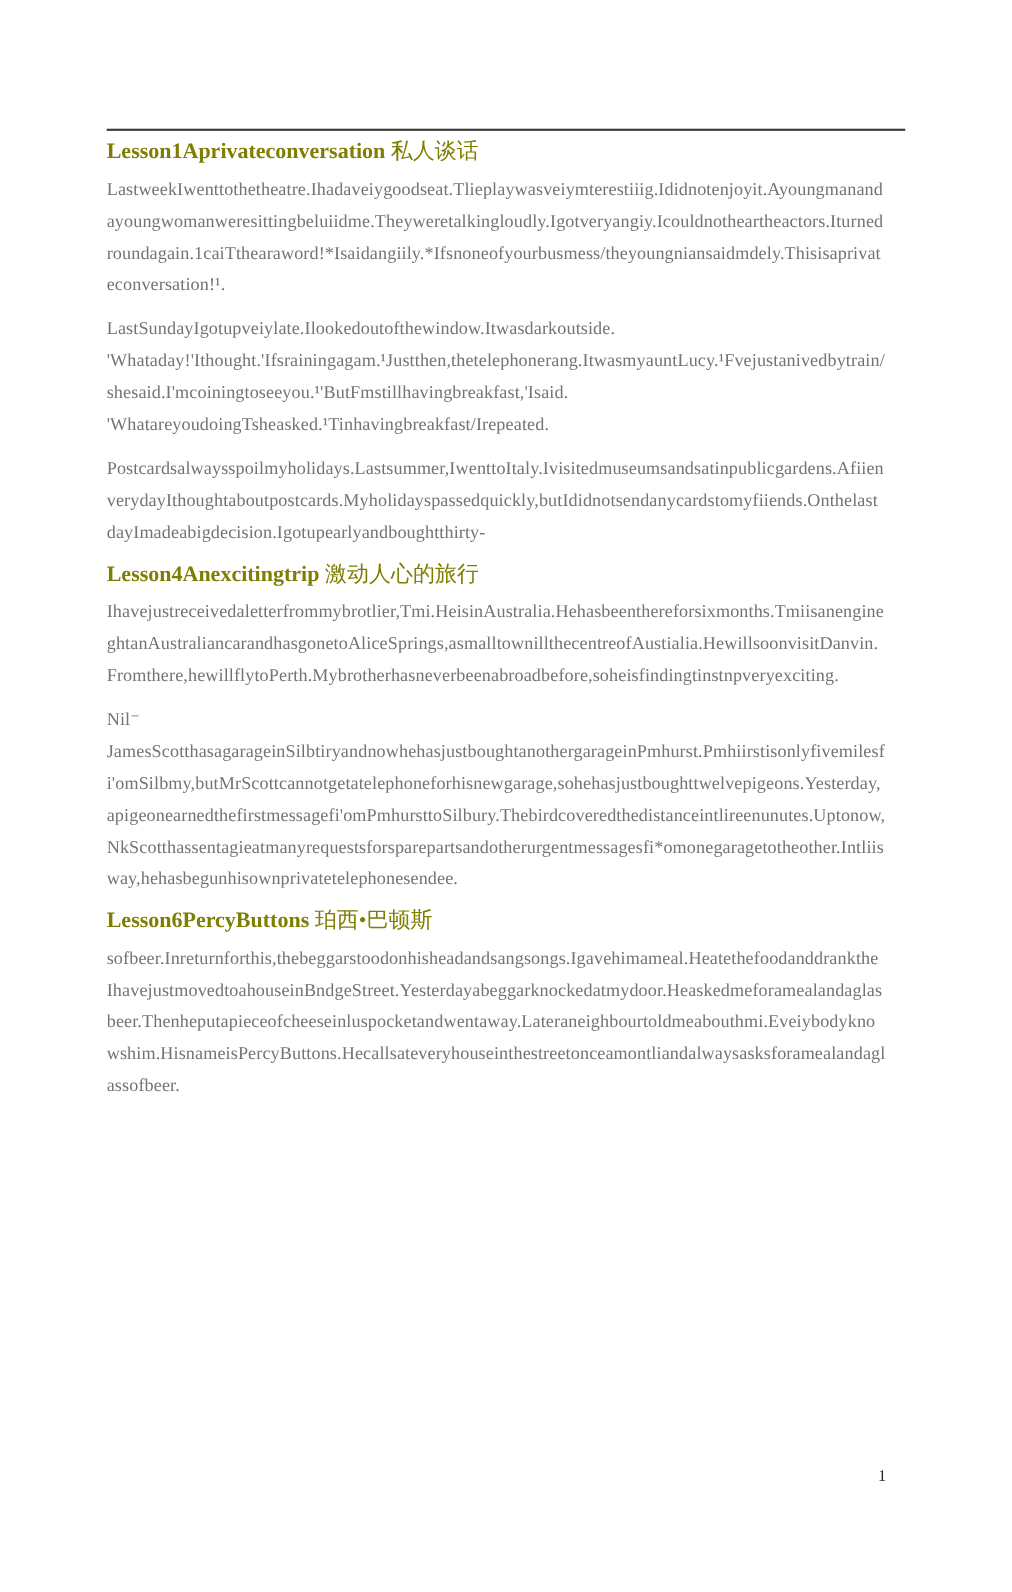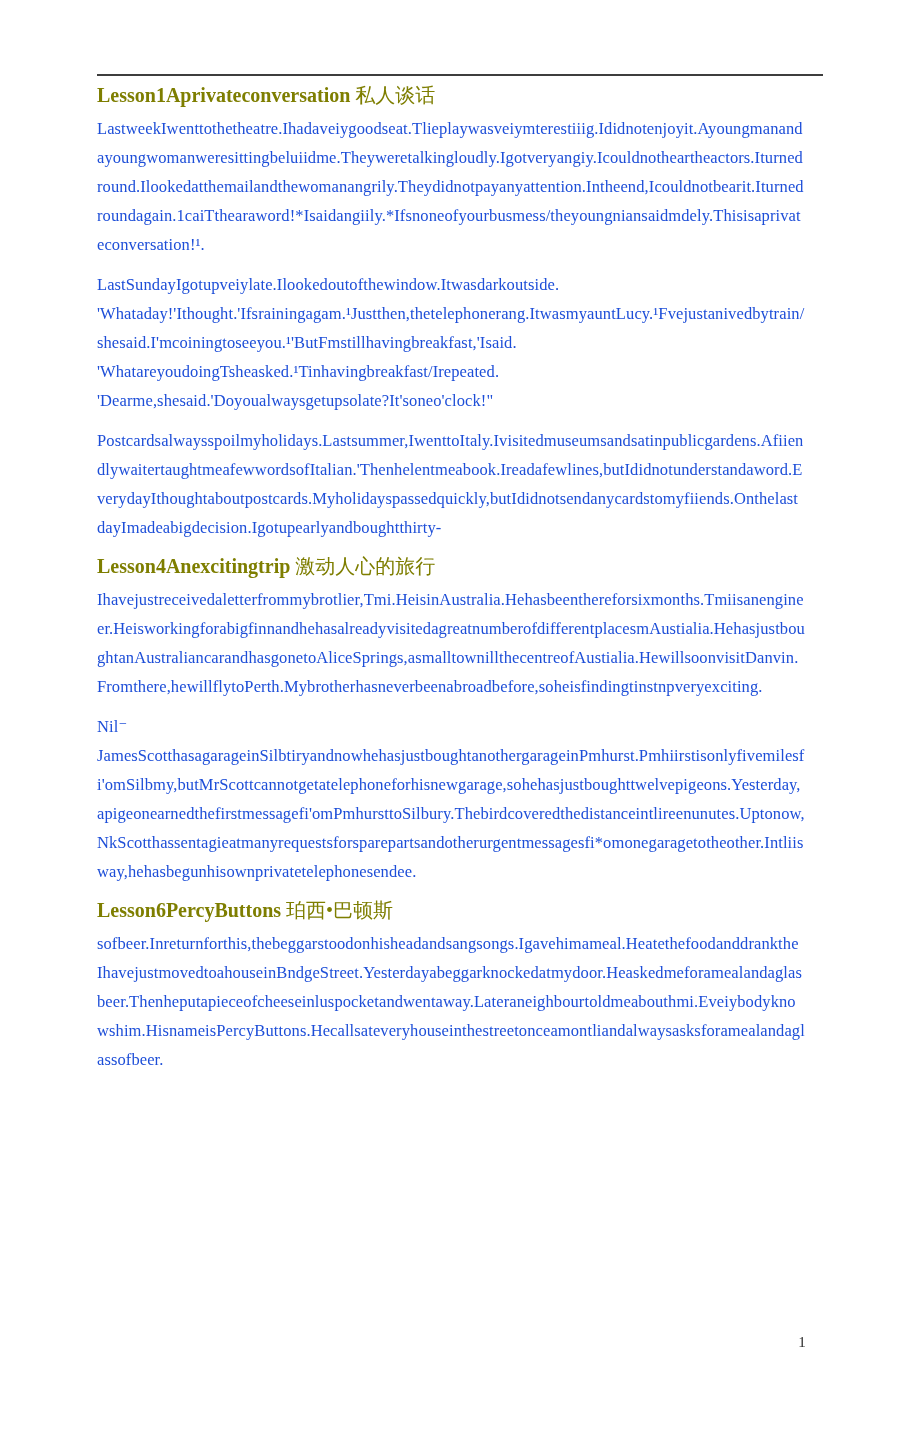--- a/index.html
+++ b/index.html
@@ -12,21 +12,21 @@
     height: 1447px;
     position: relative;
     overflow: hidden;
     font-family: "Liberation Serif", "DejaVu Serif", serif;
   }
   .content {
     position: absolute;
     left: 97px;
     top: 0;
     width: 726px;
-    padding-top: 74px;
+    padding-top: 117px;
   }
   .top-rule {
     border: none;
     border-top: 2px solid #3d3d3d;
     margin: 0;
     height: 0;
   }
   .lesson { margin-top: 11px; }
   .lesson:first-of-type { margin-top: 6px; }
   .lesson-title {
@@ -37,21 +37,21 @@
     color: #7e7e00;
     white-space: nowrap;
   }
   .lesson-title .t-zh {
     font-weight: normal;
   }
   .line {
     margin: 0;
     font-size: 16.5px;
     line-height: 29px;
-    color: #1d4ed8;
+    color: #737373;
     white-space: nowrap;
     letter-spacing: 0.1px;
   }
   .page-number {
     position: absolute;
     left: 790px;
     top: 1334px;
     width: 24px;
     text-align: center;
     font-size: 15px;
@@ -61,44 +61,40 @@
 </head>
 <body>
 
 <div class="content">
   <hr class="top-rule">
 
   <section class="lesson">
     <h2 class="lesson-title"><span class="t-en">Lesson1Aprivateconversation</span><span class="t-zh"> 私人谈话</span></h2>
     <p class="line">LastweekIwenttothetheatre.Ihadaveiygoodseat.Tlieplaywasveiymterestiiig.Ididnotenjoyit.Ayoungmanand</p>
     <p class="line">ayoungwomanweresittingbeluiidme.Theyweretalkingloudly.Igotveryangiy.Icouldnotheartheactors.Iturned</p>
-    <p class="line">round.Ilookedatthemailandthewomanangrily.Theydidnotpayanyattention.Intheend,Icouldnotbearit.Iturned</p>
     <p class="line">roundagain.1caiTthearaword!*Isaidangiily.*Ifsnoneofyourbusmess/theyoungniansaidmdely.Thisisaprivat</p>
     <p class="line">econversation!¹.</p>
   </section>
 
   <section class="lesson">
     <p class="line">LastSundayIgotupveiylate.Ilookedoutofthewindow.Itwasdarkoutside.</p>
     <p class="line">'Whataday!'Ithought.'Ifsrainingagam.¹Justthen,thetelephonerang.ItwasmyauntLucy.¹Fvejustanivedbytrain/</p>
     <p class="line">shesaid.I'mcoiningtoseeyou.¹'ButFmstillhavingbreakfast,'Isaid.</p>
     <p class="line">'WhatareyoudoingTsheasked.¹Tinhavingbreakfast/Irepeated.</p>
-    <p class="line">'Dearme,shesaid.'Doyoualwaysgetupsolate?It'soneo'clock!"</p>
   </section>
 
   <section class="lesson">
     <p class="line">Postcardsalwaysspoilmyholidays.Lastsummer,IwenttoItaly.Ivisitedmuseumsandsatinpublicgardens.Afiien</p>
-    <p class="line">dlywaitertaughtmeafewwordsofItalian.'Thenhelentmeabook.Ireadafewlines,butIdidnotunderstandaword.E</p>
     <p class="line">verydayIthoughtaboutpostcards.Myholidayspassedquickly,butIdidnotsendanycardstomyfiiends.Onthelast</p>
     <p class="line">dayImadeabigdecision.Igotupearlyandboughtthirty-</p>
   </section>
 
   <section class="lesson">
     <h2 class="lesson-title"><span class="t-en">Lesson4Anexcitingtrip</span><span class="t-zh"> 激动人心的旅行</span></h2>
     <p class="line">Ihavejustreceivedaletterfrommybrotlier,Tmi.HeisinAustralia.Hehasbeenthereforsixmonths.Tmiisanengine</p>
-    <p class="line">er.HeisworkingforabigfinnandhehasalreadyvisitedagreatnumberofdifferentplacesmAustialia.Hehasjustbou</p>
     <p class="line">ghtanAustraliancarandhasgonetoAliceSprings,asmalltownillthecentreofAustialia.HewillsoonvisitDanvin.</p>
     <p class="line">Fromthere,hewillflytoPerth.Mybrotherhasneverbeenabroadbefore,soheisfindingtinstnpveryexciting.</p>
   </section>
 
   <section class="lesson">
     <p class="line">Nil⁻</p>
     <p class="line">JamesScotthasagarageinSilbtiryandnowhehasjustboughtanothergarageinPmhurst.Pmhiirstisonlyfivemilesf</p>
     <p class="line">i'omSilbmy,butMrScottcannotgetatelephoneforhisnewgarage,sohehasjustboughttwelvepigeons.Yesterday,</p>
     <p class="line">apigeonearnedthefirstmessagefi'omPmhursttoSilbury.Thebirdcoveredthedistanceintlireenunutes.Uptonow,</p>
     <p class="line">NkScotthassentagieatmanyrequestsforsparepartsandotherurgentmessagesfi*omonegaragetotheother.Intliis</p>

